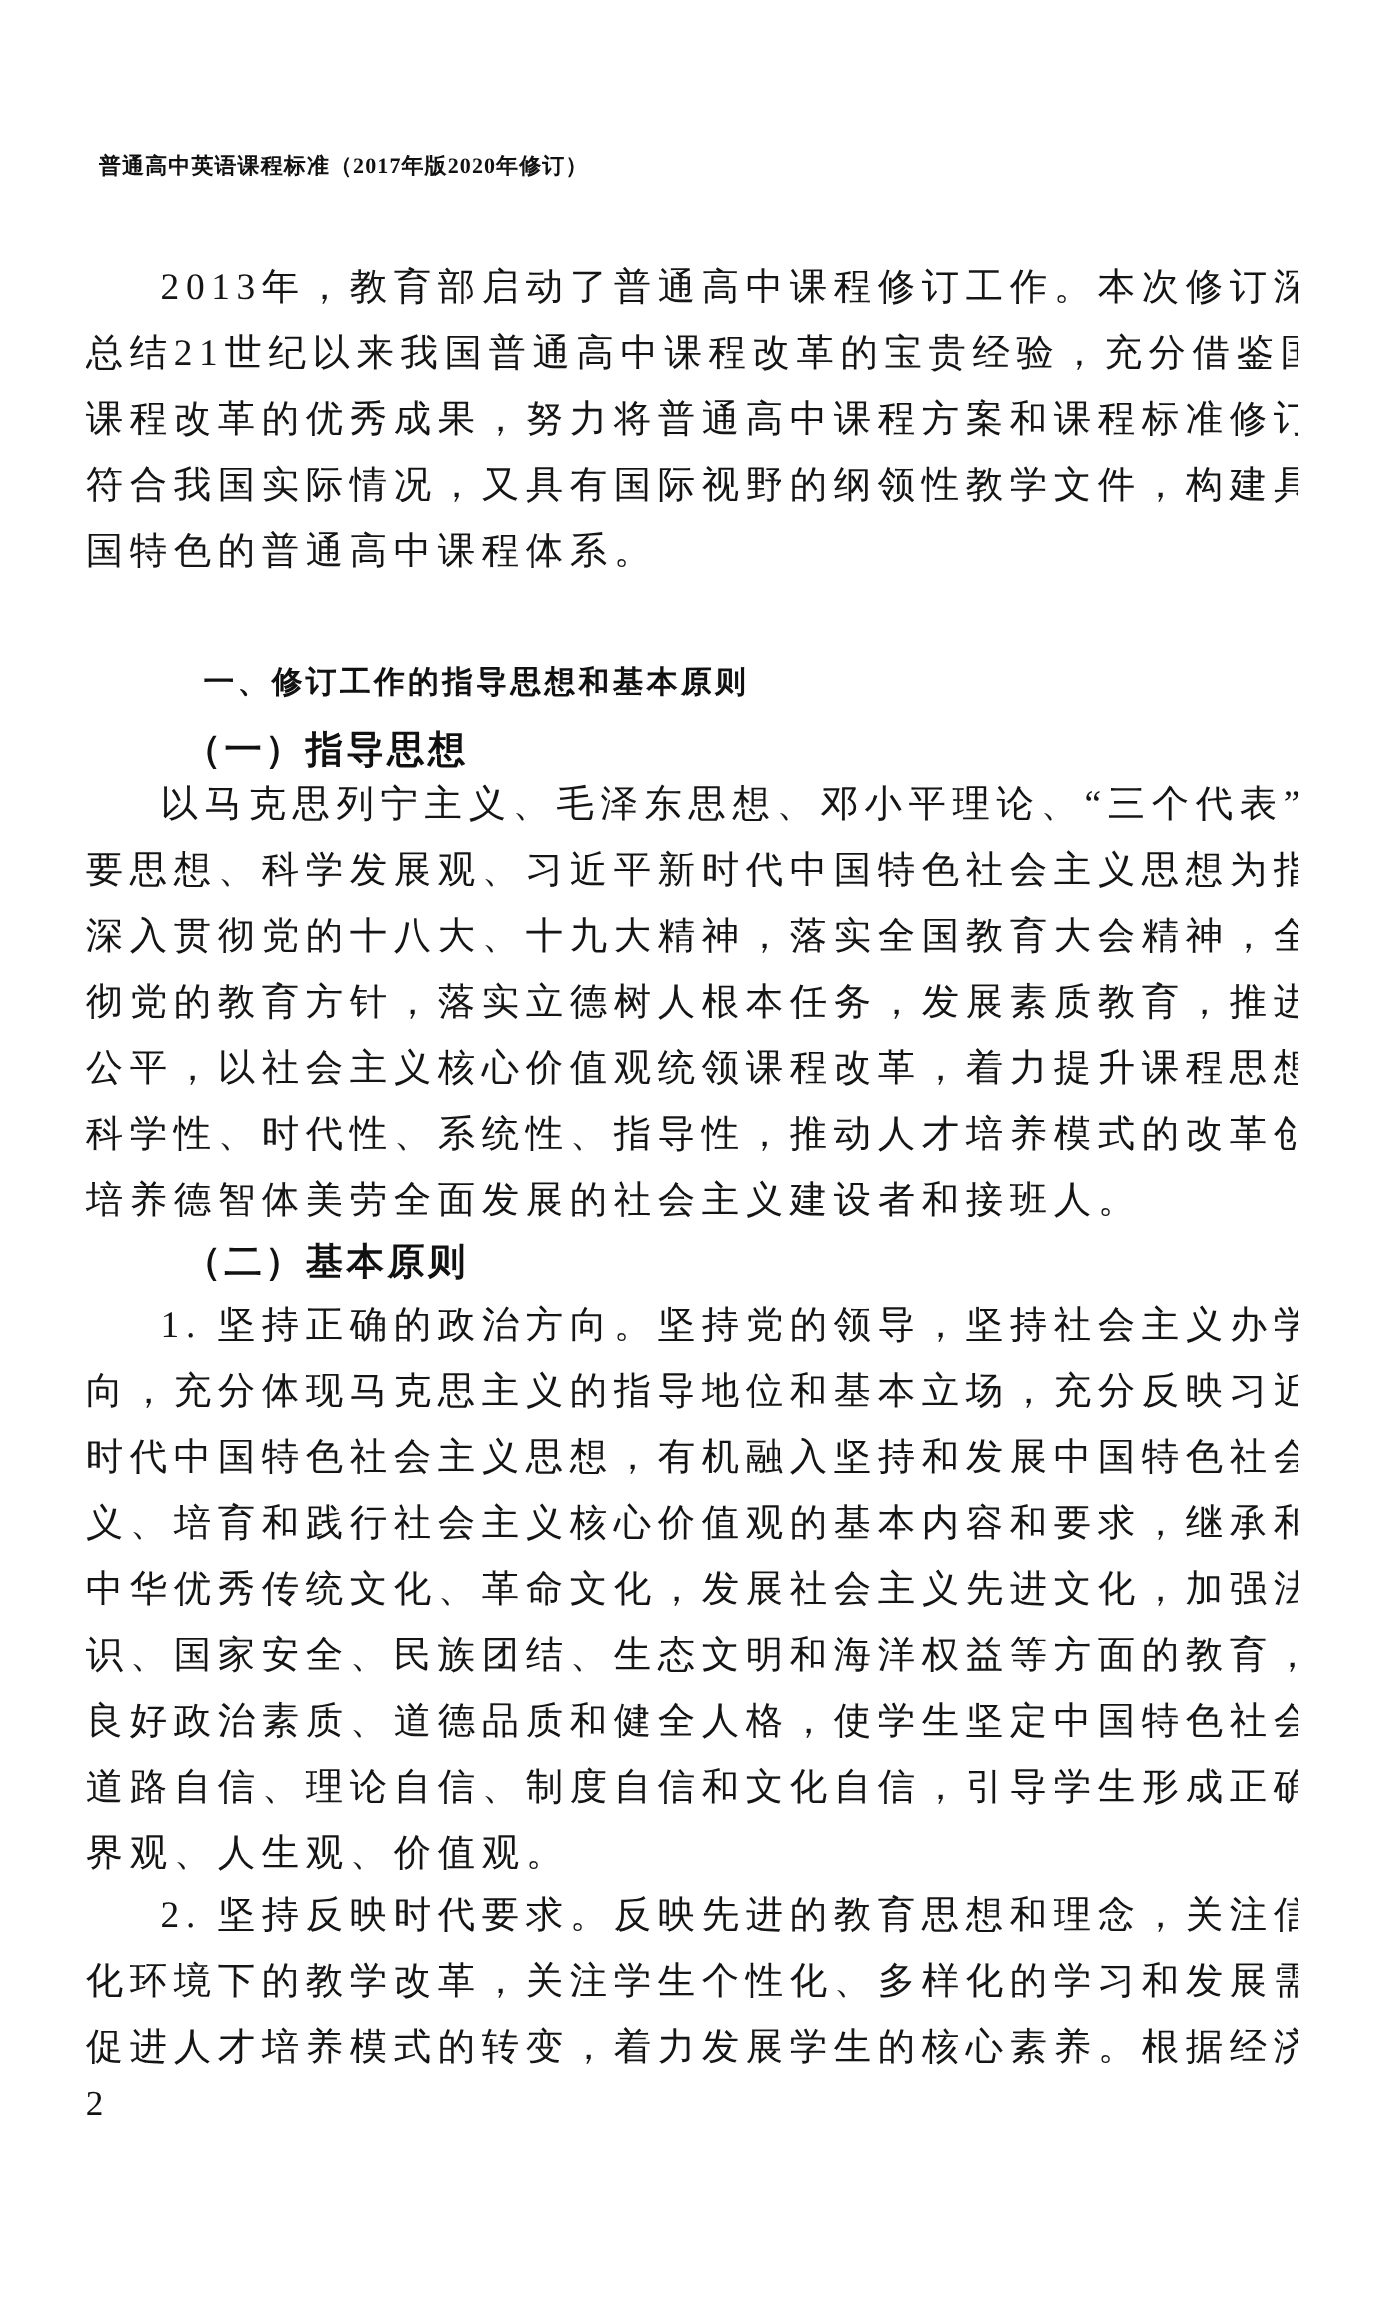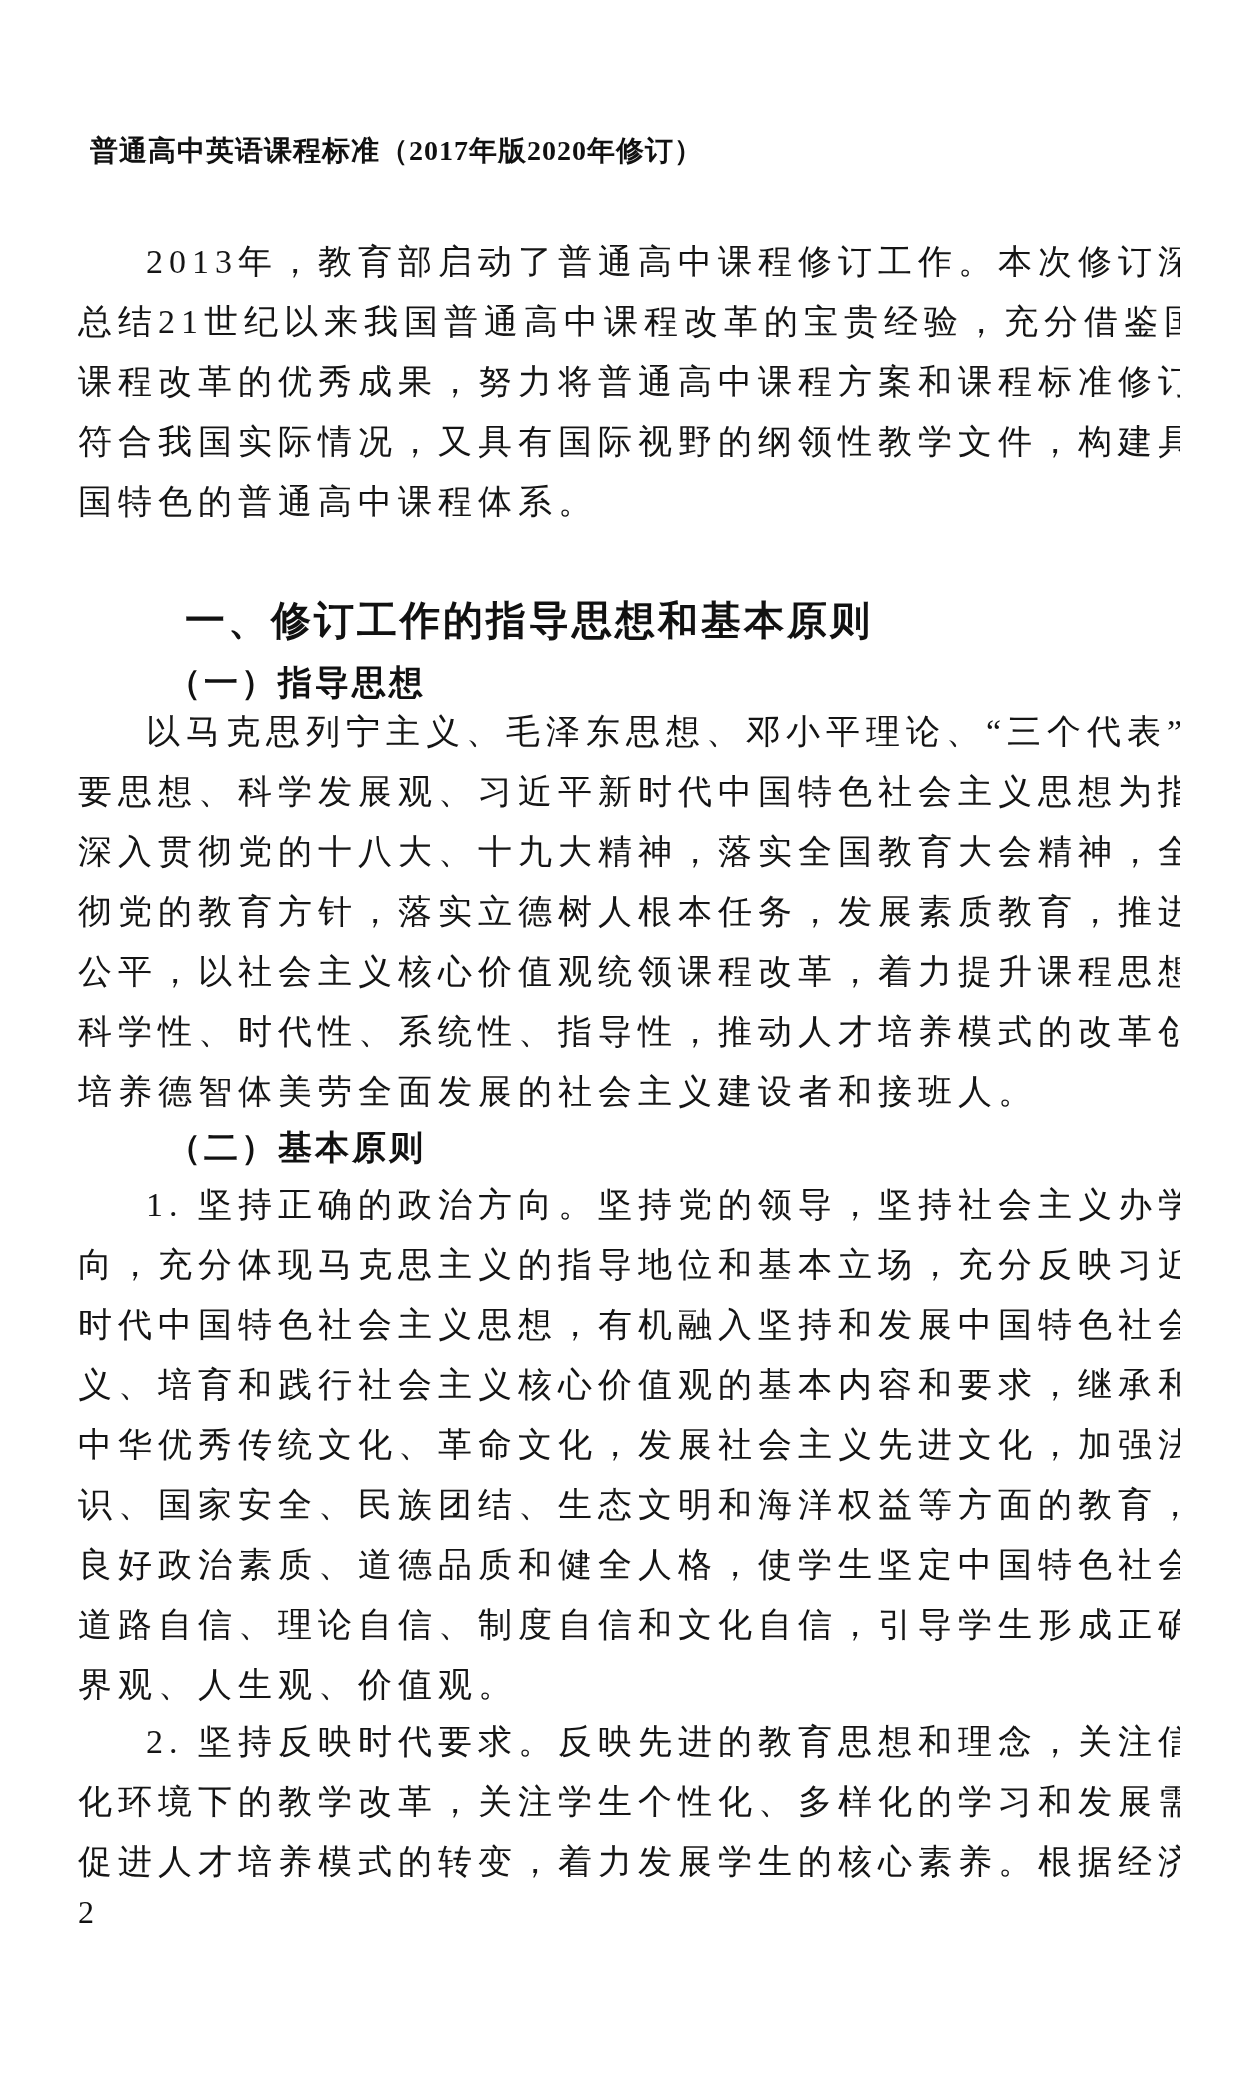--- a/index.html
+++ b/index.html
@@ -14,21 +14,21 @@
     background: #ffffff;
     overflow: hidden;
     color: #111111;
   }
   .doc-title {
     position: absolute;
     left: 90px;
     top: 131px;
     font-family: "Liberation Serif", serif;
     font-weight: bold;
-    font-size: 28px;
+    font-size: 20px;
     line-height: 40px;
     letter-spacing: 1px;
     white-space: nowrap;
   }
   .para {
     position: absolute;
     left: 78px;
     width: 1102px;
     font-family: "Liberation Serif", serif;
     font-size: 34px;
@@ -48,21 +48,21 @@
   .line.end {
     text-align: right;
     text-align-last: left;
   }
   .h1 {
     position: absolute;
     left: 185px;
     top: 590px;
     font-family: "Liberation Sans", sans-serif;
     font-weight: bold;
-    font-size: 40px;
+    font-size: 28px;
     line-height: 60px;
     letter-spacing: 3px;
     white-space: nowrap;
   }
   .h2 {
     position: absolute;
     left: 167px;
     font-family: "Liberation Sans", sans-serif;
     font-weight: bold;
     font-size: 34px;

